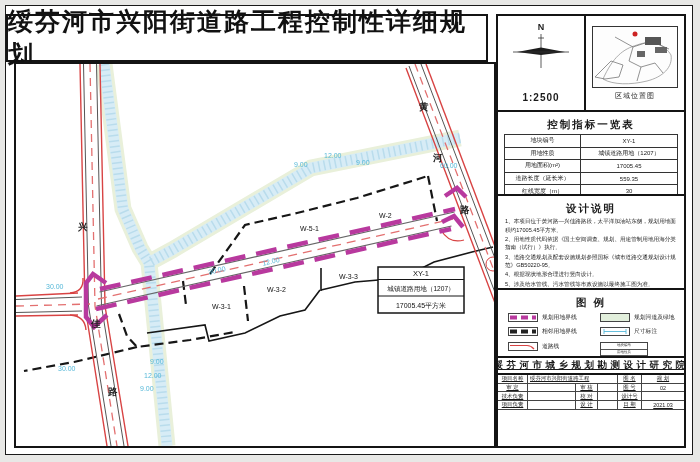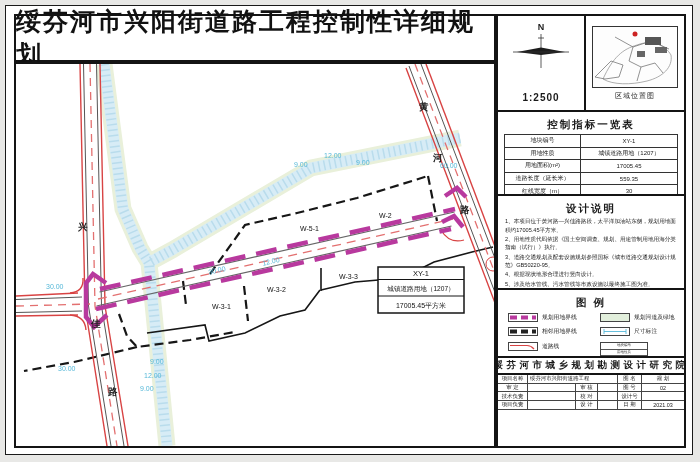--- a/index.html
+++ b/index.html
@@ -3,21 +3,21 @@
 <meta charset="utf-8">
 <style>
   html,body{margin:0;padding:0;}
   body{width:700px;height:462px;background:#e8e8e6;position:relative;
        font-family:"Liberation Sans","DejaVu Sans",sans-serif;color:#1a1a1a;}
   .abs{position:absolute;}
   .sheet{position:absolute;left:5px;top:5px;width:688px;height:450px;background:#fff;
          border:1px solid #1a1a1a;box-sizing:border-box;}
   .frame{border:2px solid #141414;box-sizing:border-box;background:#fff;}
   
-  .title-box{left:8px;top:8px;width:482px;height:48px;display:flex;align-items:center;justify-content:center;}
+  .title-box{left:0;top:8px;width:482px;height:48px;display:flex;align-items:center;justify-content:center;}
   .title-box h1{margin:0;font-family:"DejaVu Serif","Liberation Serif",serif;font-size:25px;
                 font-weight:bold;letter-spacing:2px;color:#111;}
   
   .map-box{left:8px;top:56px;width:482px;height:386px;overflow:hidden;}
   .map-box svg{display:block;}
   
   .sidebar{left:490px;top:8px;width:190px;height:434px;border:2px solid #141414;box-sizing:border-box;background:#fff;}
   .sb-sec{box-sizing:border-box;border-bottom:2px solid #141414;position:relative;overflow:hidden;}
   .sb-row1{height:96px;display:flex;}
   .compass-cell{width:88px;border-right:2px solid #141414;box-sizing:border-box;display:flex;
@@ -50,21 +50,21 @@
   .lg-label{font-size:5.8px;white-space:nowrap;}
   .sw{width:30px;height:9px;border:1px solid #444;box-sizing:border-box;position:relative;flex:0 0 auto;}
   .sw svg{display:block;}
   .sw-green{background:#e2efdc;}
   .mini-table{width:46px;border:1px solid #444;margin-top:1px;}
   .mini-row{height:5.5px;border-top:1px solid #555;font-size:3.5px;display:flex;align-items:center;
             justify-content:center;line-height:1;color:#333;}
   .mini-row:first-child{border-top:none;}
   .mini-slash{font-size:4.5px;color:#555;}
   
-  .sb-tblock{height:52px;border-bottom:none;}
+  .sb-tblock{height:52px;border-bottom:none;text-decoration:underline;}
   .tb-head{height:15px;border-bottom:2px solid #141414;display:flex;align-items:center;justify-content:center;
            font-weight:bold;font-size:9.5px;letter-spacing:3.5px;white-space:nowrap;}
   .tb-grid{display:grid;grid-template-columns:30px 48px 22px 20px 24px 1fr;grid-auto-rows:8.7px;
            font-size:5.4px;}
   .tb-cell{border-right:1px solid #444;border-bottom:1px solid #444;display:flex;align-items:center;
            justify-content:center;overflow:hidden;white-space:nowrap;}
   .tb-cell.lastcol{border-right:none;}
   .tb-cell.span3{grid-column:2/5;justify-content:flex-start;padding-left:2px;}
   
   .dim-t{fill:#56b8d8;font-size:7px;font-family:"Liberation Sans",sans-serif;}

